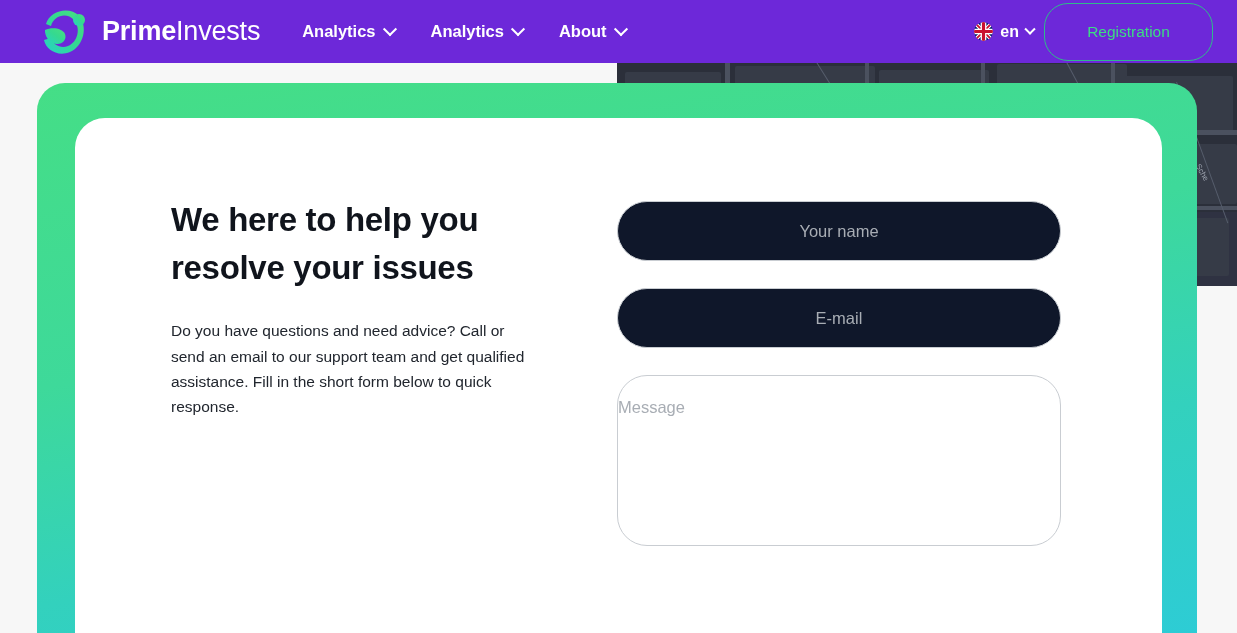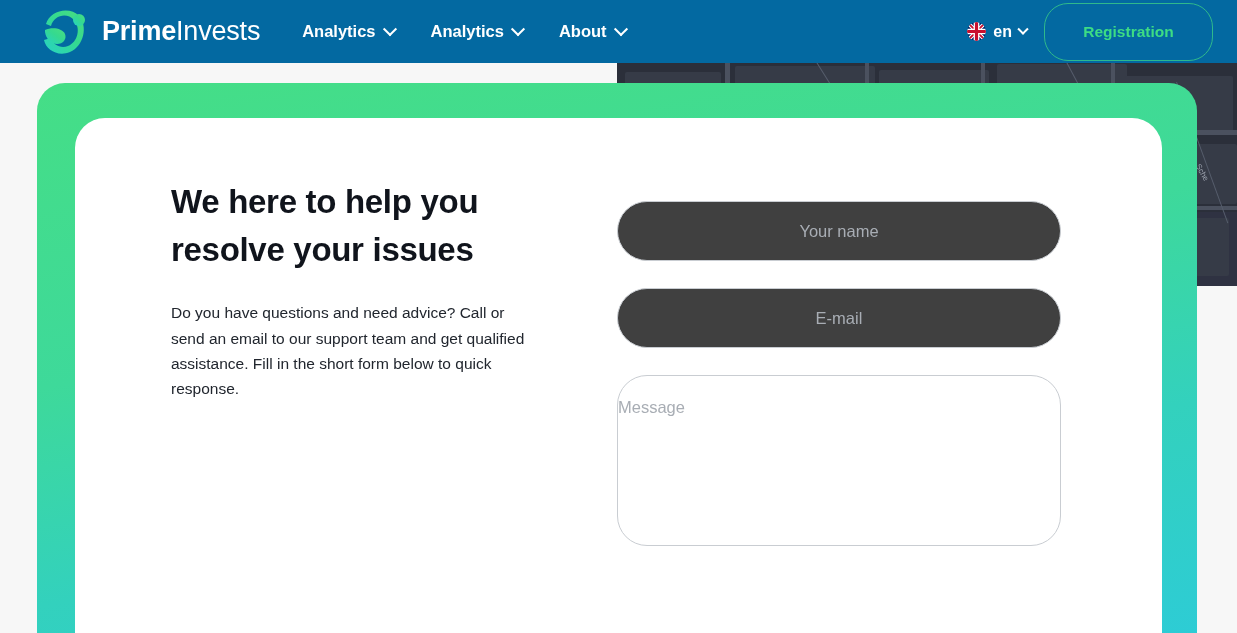--- a/index.html
+++ b/index.html
@@ -56,21 +56,21 @@
     height: 1px;
     transform-origin: 0 0;
   }
 
   
   .header {
     position: absolute;
     left: 0; top: 0;
     width: 1237px;
     height: 63px;
-    background: #0369a1;
+    background: #6d28d9;
     display: flex;
     align-items: center;
     z-index: 40;
   }
 
   .brand {
     display: flex;
     align-items: center;
     margin-left: 36px;
     gap: 10px;
@@ -110,21 +110,21 @@
     border-right: 2px solid #ffffff;
     border-bottom: 2px solid #ffffff;
     transform: rotate(45deg) translate(-2px,-2px);
   }
 
   .header-right {
     display: flex;
     align-items: center;
     margin-left: auto;
     margin-right: 24px;
-    gap: 17px;
+    gap: 10px;
   }
 
   .lang {
     display: flex;
     align-items: center;
     gap: 7px;
     cursor: pointer;
   }
   .flag {
     width: 19px; height: 19px;
@@ -146,21 +146,21 @@
     transform: rotate(45deg) translate(-2px,-2px);
   }
 
   .btn-pill {
     height: 58px;
     border-radius: 24px;
     display: flex;
     align-items: center;
     justify-content: center;
     font-size: 15.5px;
-    font-weight: 700;
+    font-weight: 400;
     cursor: pointer;
     background: transparent;
     white-space: nowrap;
   }
   .btn-register {
     width: 169px;
     border: 1.5px solid #2fb98c;
     color: #3ddc84;
   }
   .btn-login {
@@ -200,21 +200,21 @@
     width: 1237px;
     height: 633px;
     z-index: 30;
     pointer-events: none;
   }
   .content > * { pointer-events: auto; }
 
   .intro {
     position: absolute;
     left: 171px;
-    top: 178px;
+    top: 196px;
     width: 370px;
   }
   .intro-title {
     font-size: 33px;
     font-weight: 700;
     color: #10141c;
     line-height: 1.46;
     letter-spacing: -0.3px;
   }
   .intro-text {
@@ -228,21 +228,21 @@
     position: absolute;
     left: 617px;
     top: 201px;
     width: 444px;
   }
   .field {
     width: 444px;
     height: 60px;
     border: 1px solid #c9cdd2;
     border-radius: 30px;
-    background: #404040;
+    background: #0f172a;
     display: flex;
     align-items: center;
     justify-content: center;
     font-size: 16.5px;
     color: #a8adb4;
     font-family: "Liberation Sans", sans-serif;
     outline: none;
     text-align: center;
   }
   .field::placeholder { color: #a8adb4; opacity: 1; }

